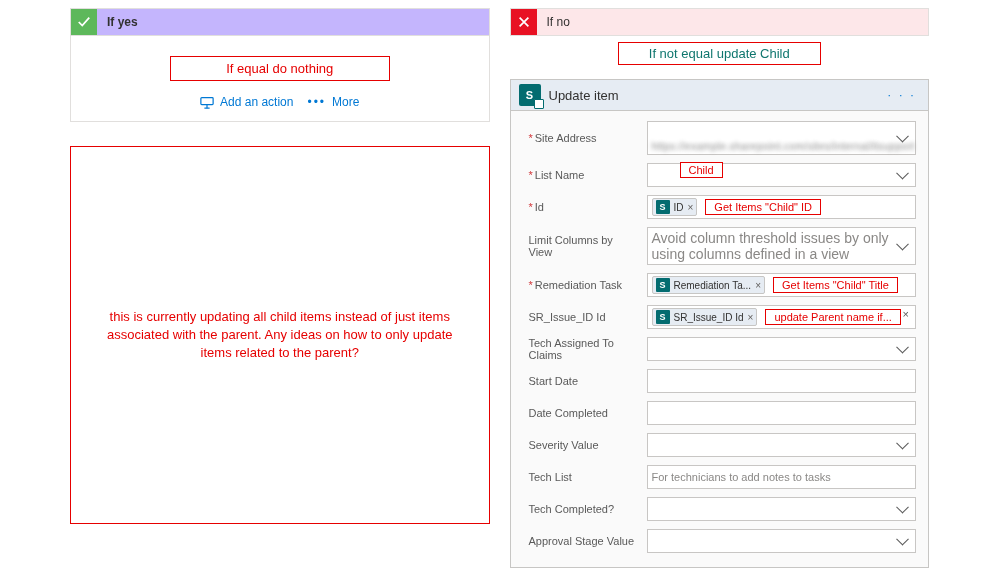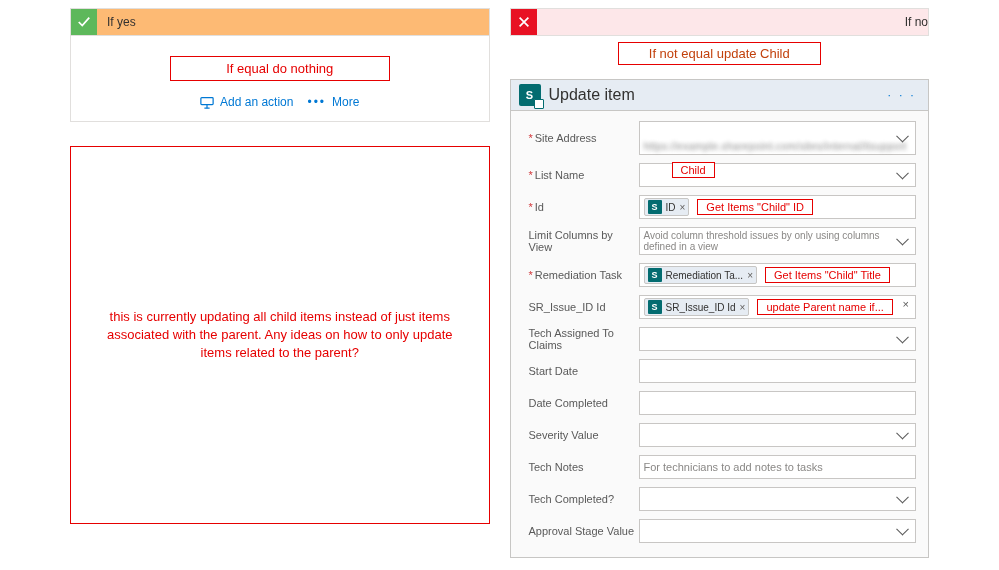--- a/index.html
+++ b/index.html
@@ -19,22 +19,22 @@
   .column {
     flex: 1;
     min-width: 0;
   }
   .branch-header {
     display: flex;
     align-items: center;
     padding: 0;
     border: 1px solid #e1dfdd;
   }
-  .branch-header.yes { background: #fdba74; }
-  .branch-header.no  { background: #fde7e9; justify-content: space-between; }
+  .branch-header.yes { background: #c4b5fd; font-weight: bold; }
+  .branch-header.no  { background: #fde7e9; }
   .icon-sq {
     width: 26px; height: 26px;
     display: flex; align-items: center; justify-content: center;
     color: #fff;
   }
   .icon-sq.green { background: #5db85b; }
   .icon-sq.red   { background: #e81123; }
   .icon-sq svg { width: 14px; height: 14px; }
   .branch-title { margin-left: 10px; font-size: 12px; }
   .branch-box {
@@ -96,27 +96,28 @@
     font-size: 11px;
     border-radius: 2px;
     position: relative;
   }
   .sp-badge::after {
     content: "";
     position: absolute; right: -3px; bottom: -3px;
     width: 8px; height: 8px; background: #fff;
     border: 1px solid #036c70; border-radius: 1px;
   }
-  .card-title { flex: 1; margin-left: 8px; font-size: 16px; }
+  .card-title { flex: 1; margin-left: 8px; font-size: 13px; }
   .dots { color: #0078d4; letter-spacing: 2px; cursor: pointer; padding: 0 4px; }
 
   .card-body { padding: 10px 12px 6px 18px; background: #fafafa; }
   .row {
     display: flex; align-items: center;
     margin-bottom: 8px;
+    gap: 8px;
   }
   .lbl {
     width: 110px; flex-shrink: 0;
     font-size: 11px; color: #595959;
   }
   .lbl .star { color: #d13438; margin-right: 2px; }
   .ctl {
     flex: 1; min-width: 0;
     border: 1px solid #c8c6c4;
     background: #fff;
@@ -164,21 +165,21 @@
     padding: 1px 8px;
     margin-left: 4px;
     white-space: nowrap;
   }
   .list-token-row {
     display: flex; align-items: center;
   }
   .blur { color: transparent; text-shadow: 0 0 4px #888; margin-top: 16px; }
   .full-annot {
     border: 1px solid #e60000;
-    color: #c2410c;
+    color: #0f766e;
     text-align: right;
     padding: 3px 30px;
     margin: 6px auto 14px auto;
     font-size: 13px;
     width: fit-content;
   }
 </style>
 </head>
 <body>
 
@@ -260,21 +261,21 @@
                   <span class="tx">×</span>
                 </span>
               <span class="inline-annot">Get Items "Child" ID</span>
             </span>
           </span>
         </div>
 
         <div class="row">
           <span class="lbl">Limit Columns by View</span>
           <span class="ctl sel">
-              <span style="color:#8a8886;font-size:10px">Avoid column threshold issues by only using columns defined in a view</span>
+              <span style="color:#8a8886;font-size:14px">Avoid column threshold issues by only using columns defined in a view</span>
             </span>
         </div>
 
         <div class="row">
           <span class="lbl"><span class="star">*</span><span>Remediation Task</span></span>
           <span class="ctl">
             <span class="list-token-row">
               <span class="token">
                   <span class="tk-i">S</span>
                   <span>Remediation Ta...</span>
@@ -314,21 +315,21 @@
           <span class="ctl"></span>
         </div>
 
 
         <div class="row">
           <span class="lbl">Severity Value</span>
           <span class="ctl sel"></span>
         </div>
 
         <div class="row">
-          <span class="lbl">Tech Notes</span>
+          <span class="lbl">Tech List</span>
           <span class="ctl">
               <span style="color:#8a8886">For technicians to add notes to tasks</span>
             </span>
         </div>
 
         <div class="row">
           <span class="lbl">Tech Completed?</span>
           <span class="ctl sel"></span>
         </div>
 

